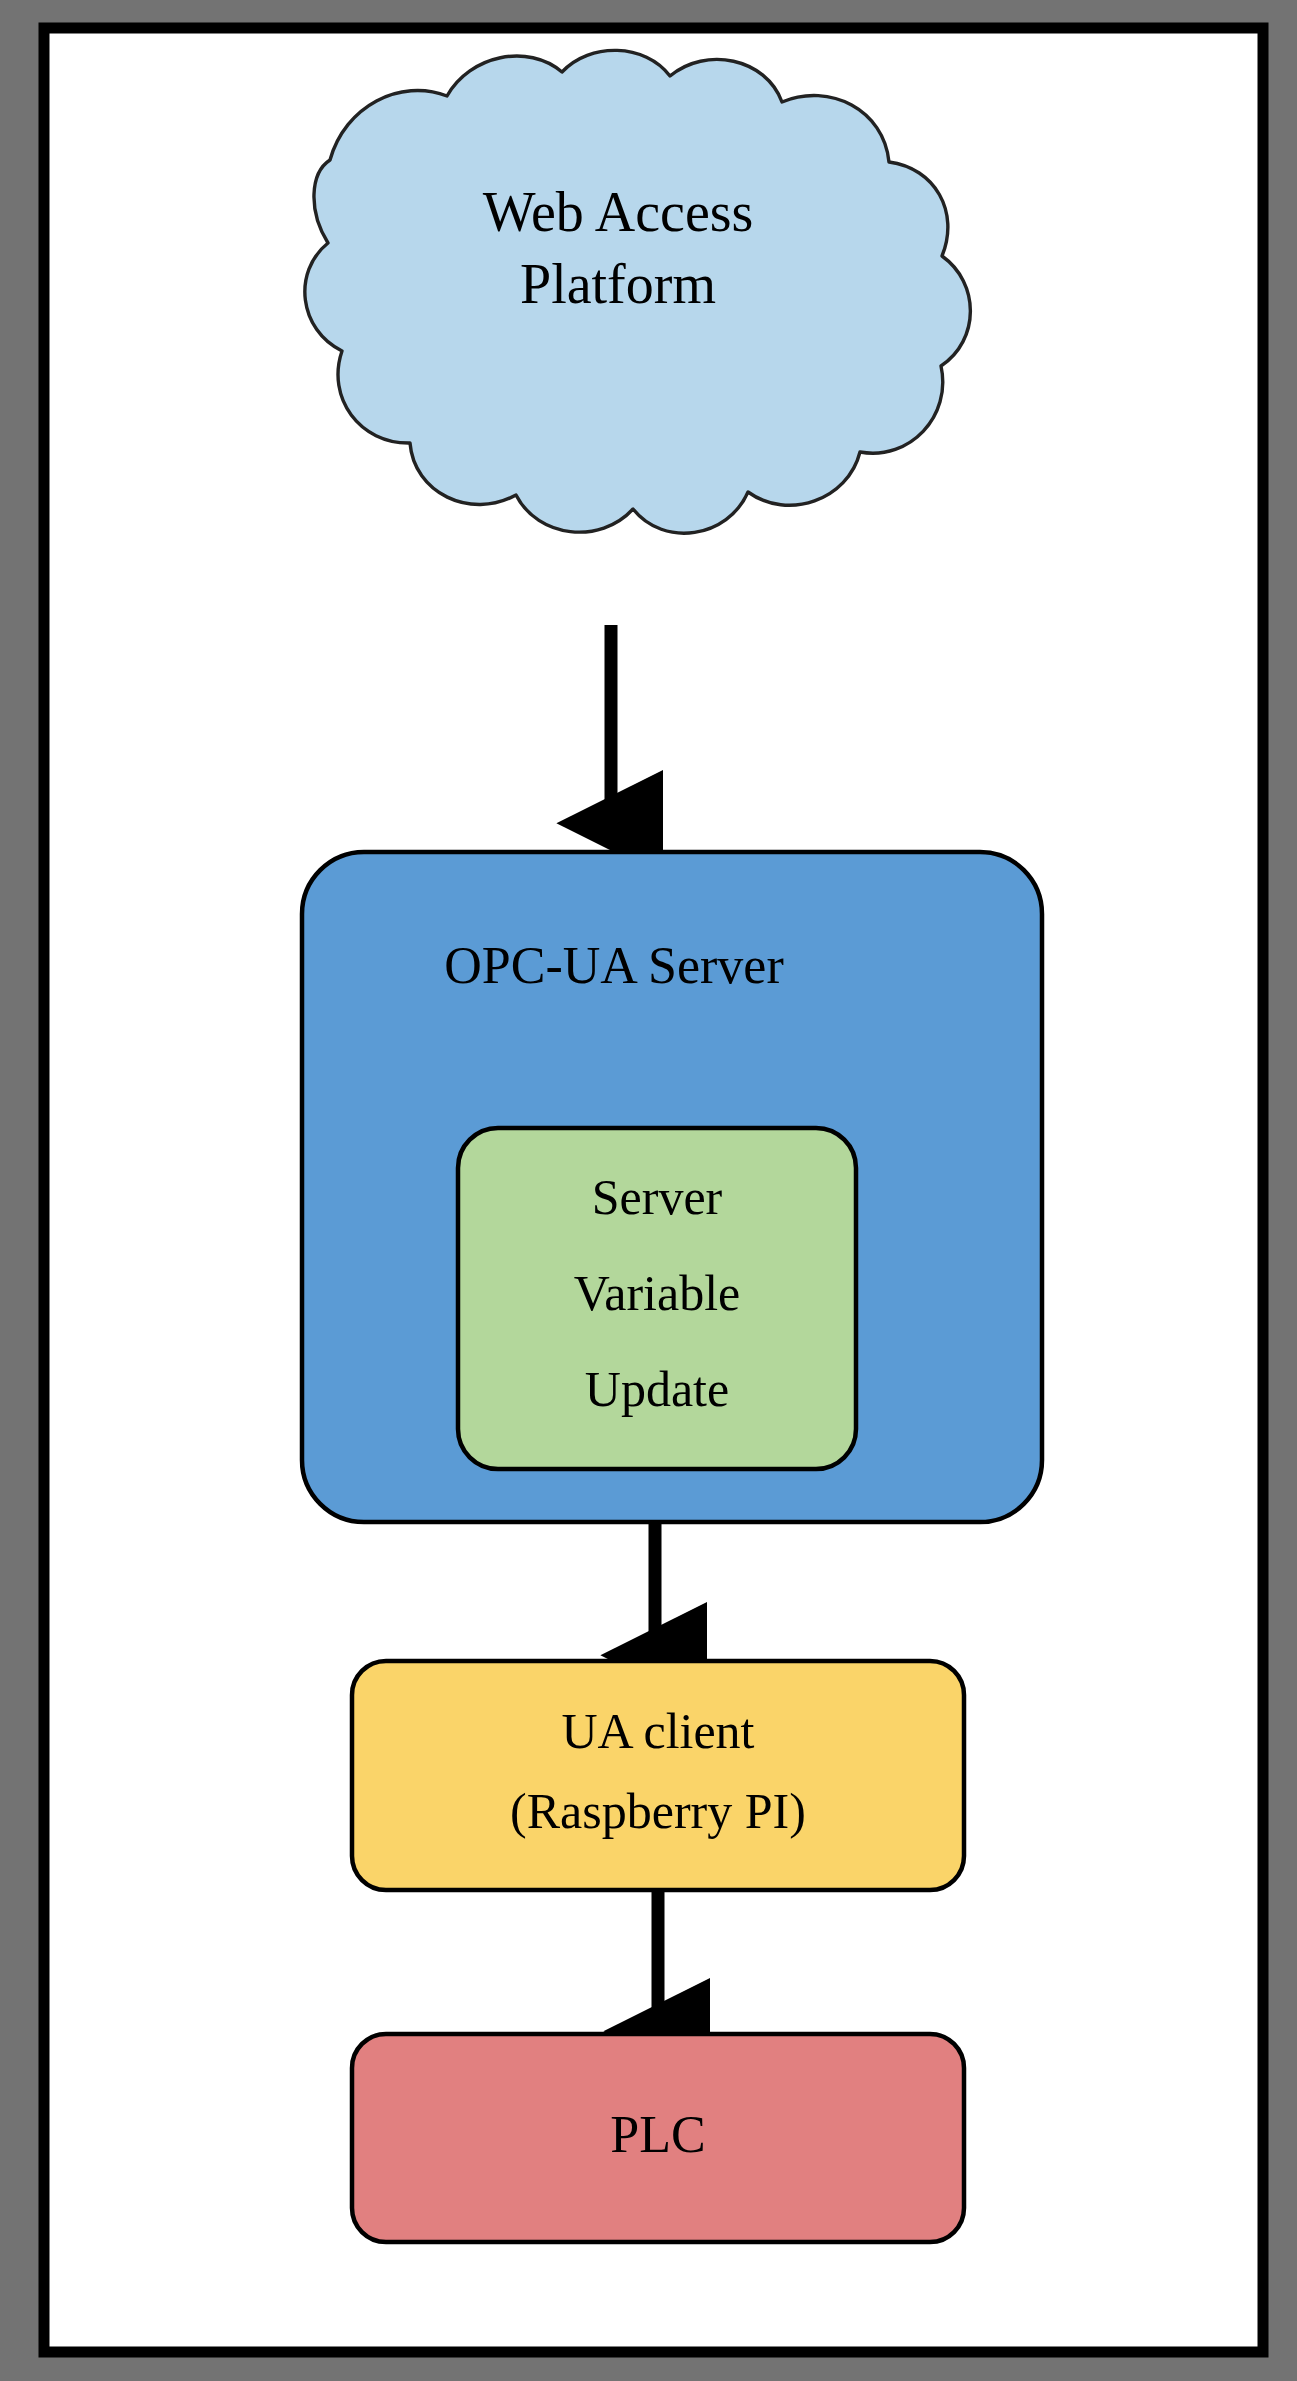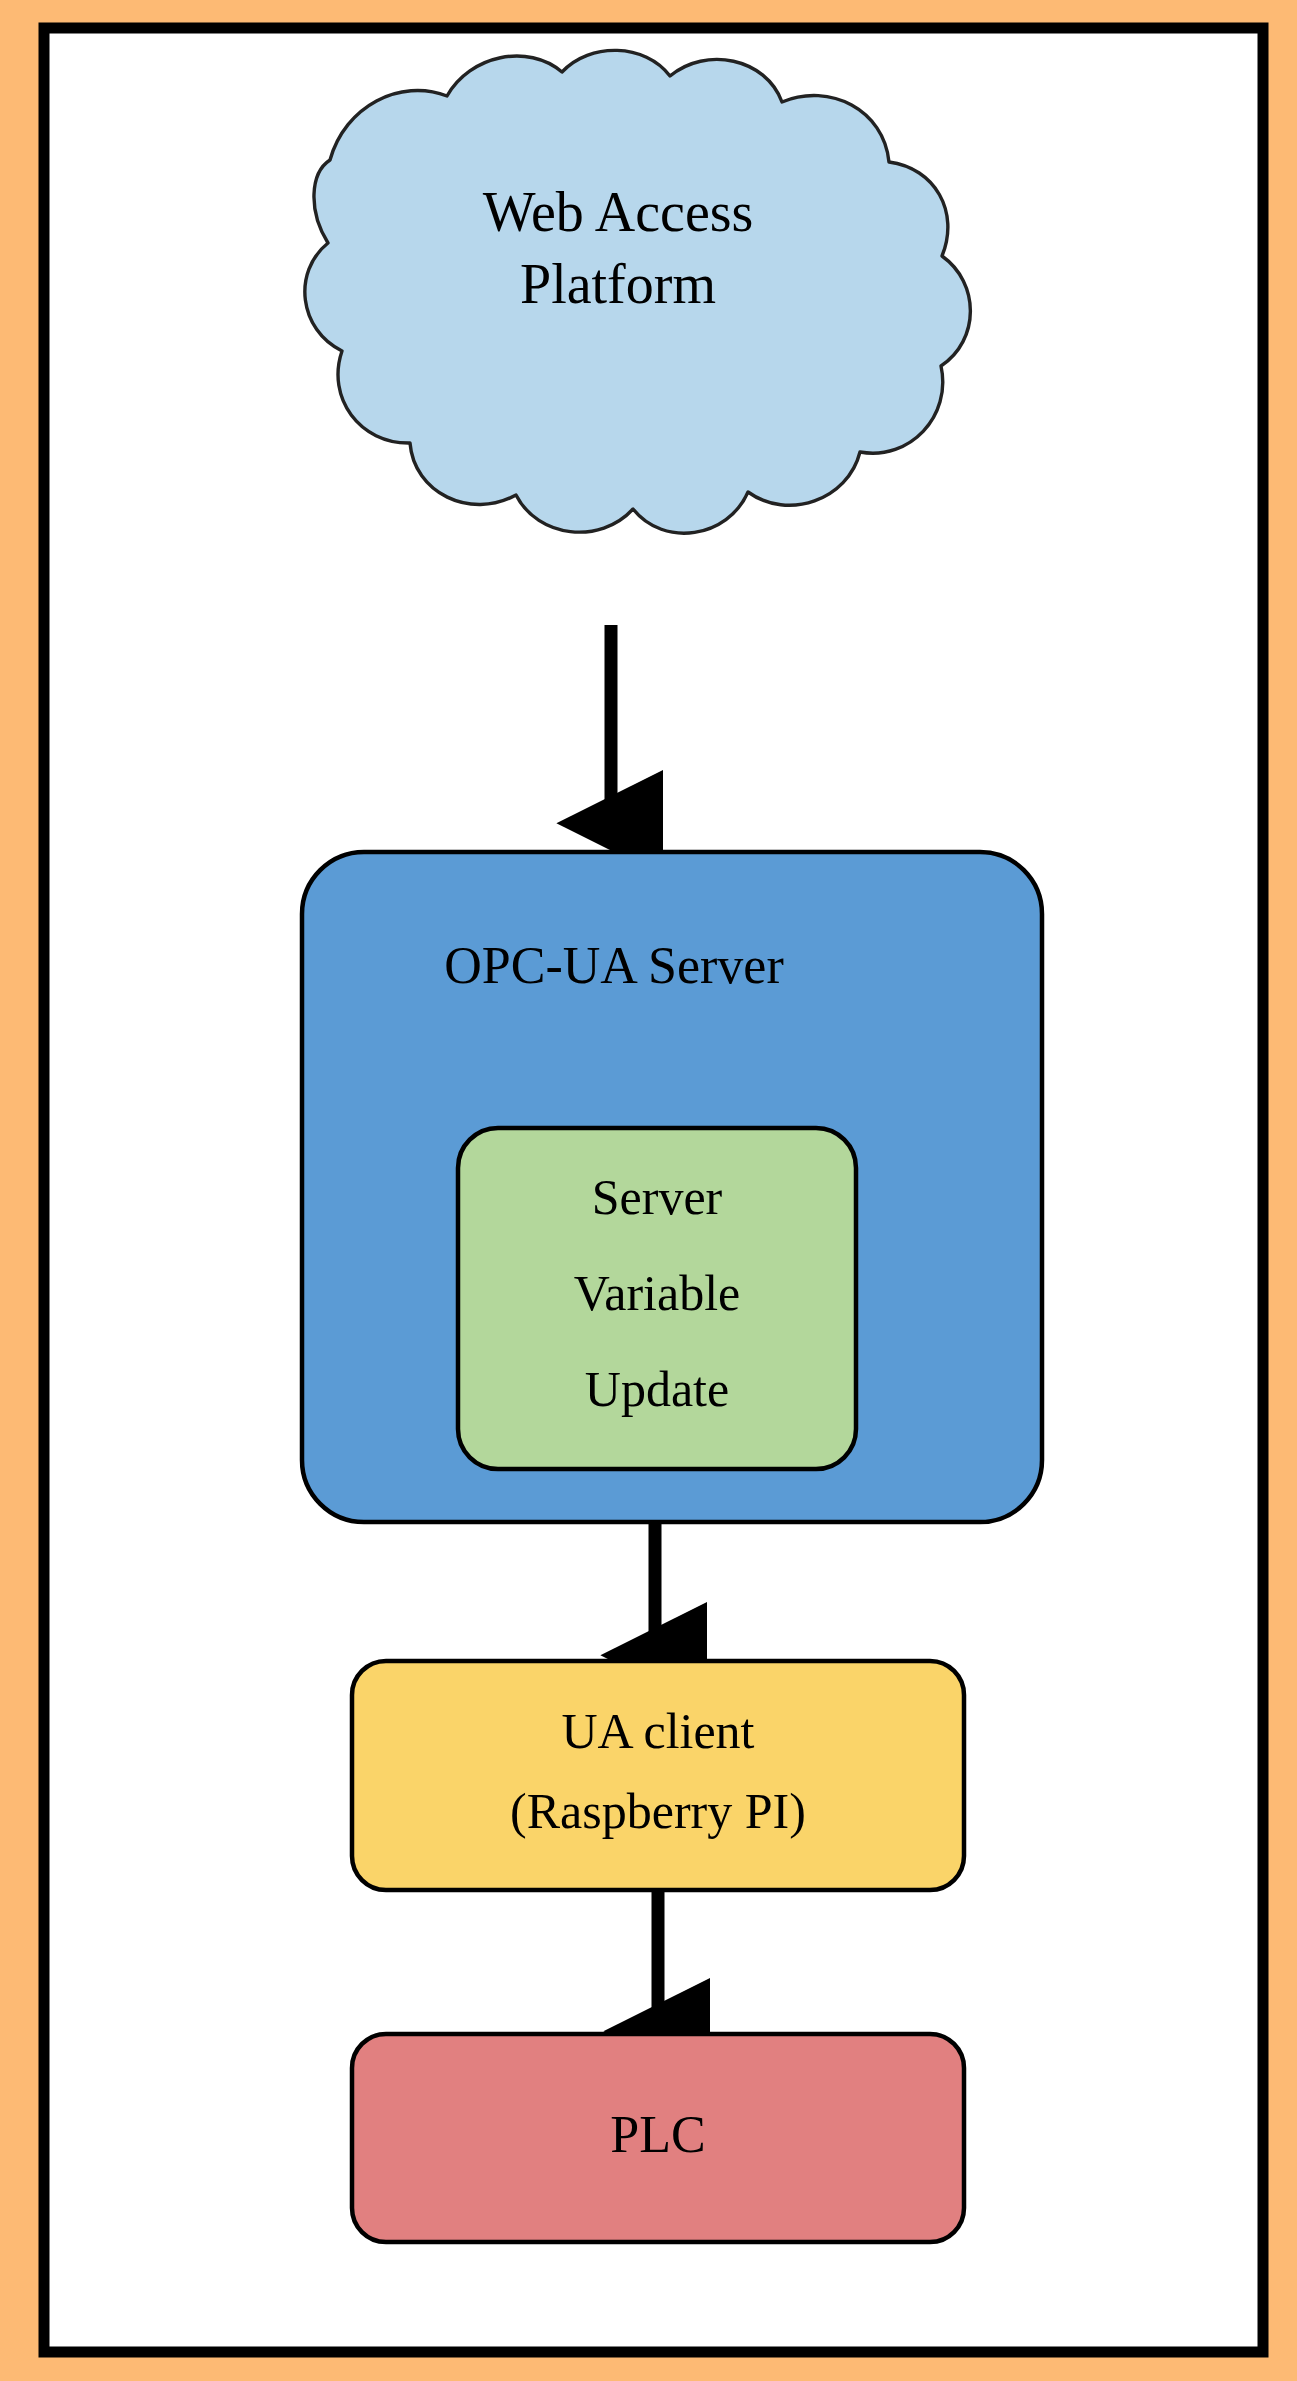--- a/index.html
+++ b/index.html
@@ -10,21 +10,21 @@
   body {
     width: 1297px;
     height: 2381px;
     font-family: "Liberation Serif", "DejaVu Serif", serif;
     overflow: hidden;
   }
   #diagram-root {
     position: relative;
     width: 1297px;
     height: 2381px;
-    background: #fdba74;
+    background: #737373;
   }
   svg#diagram-svg {
     position: absolute;
     left: 0;
     top: 0;
     width: 1297px;
     height: 2381px;
     display: block;
   }
   .node-label {

